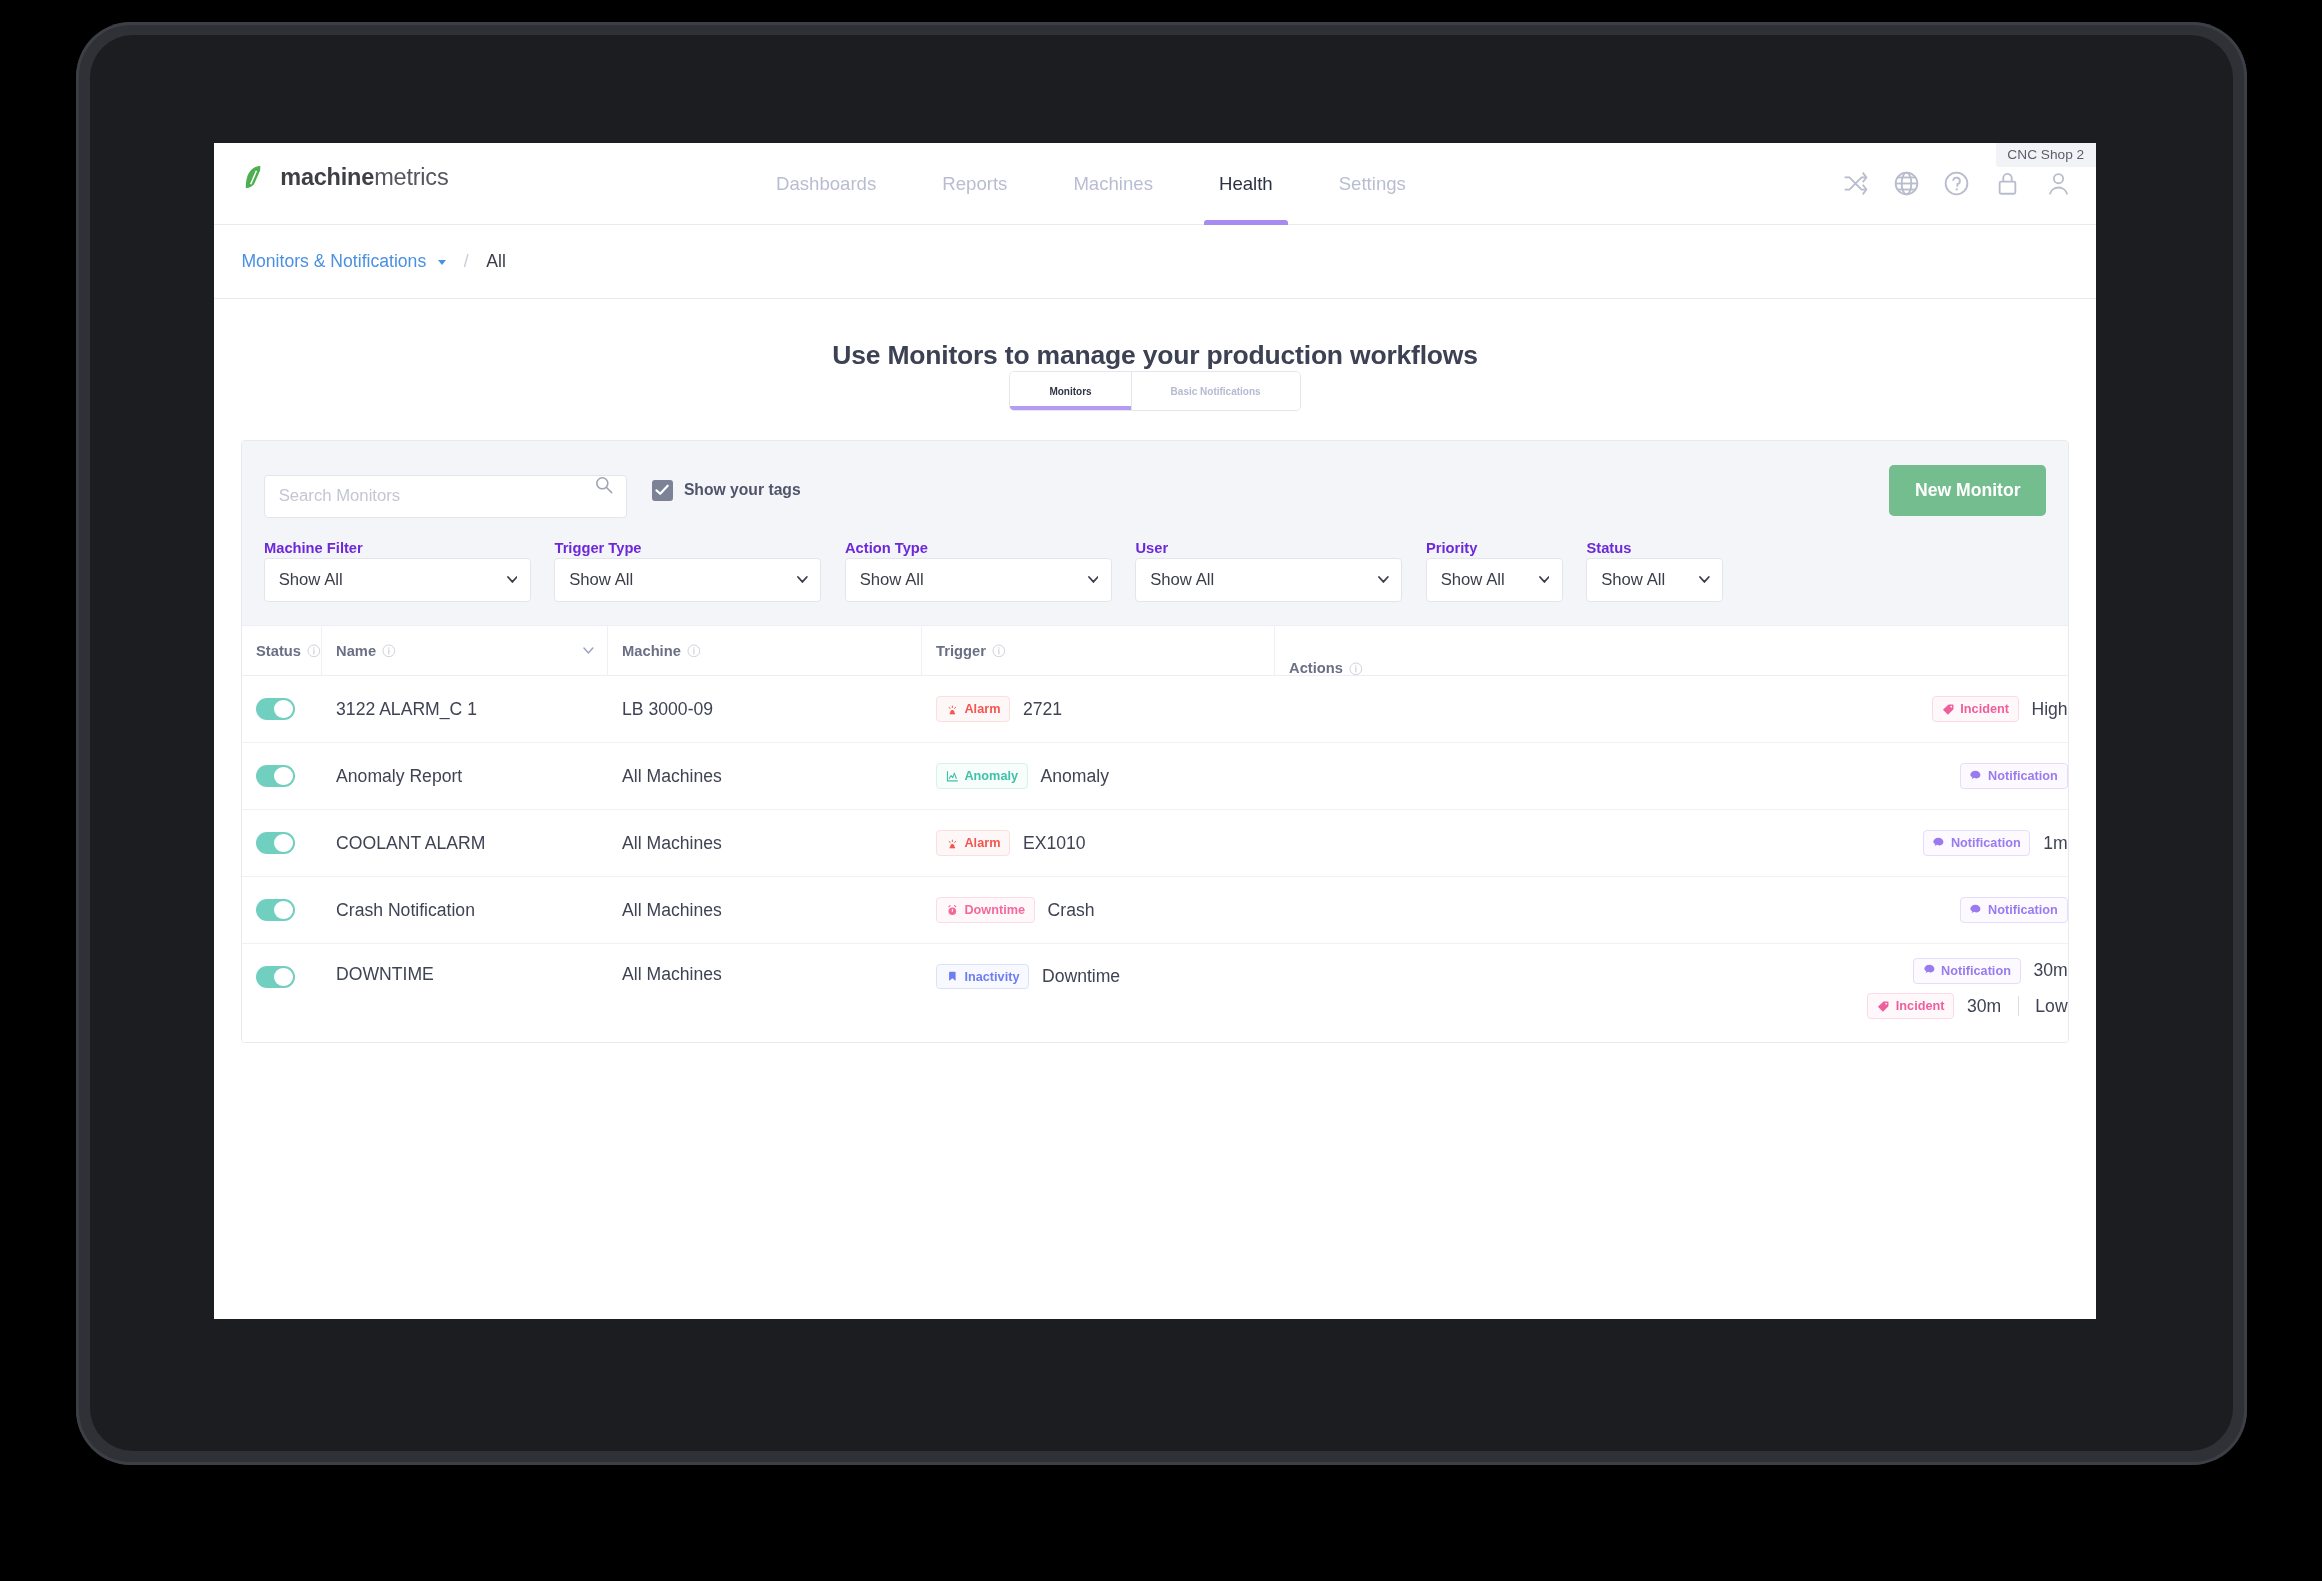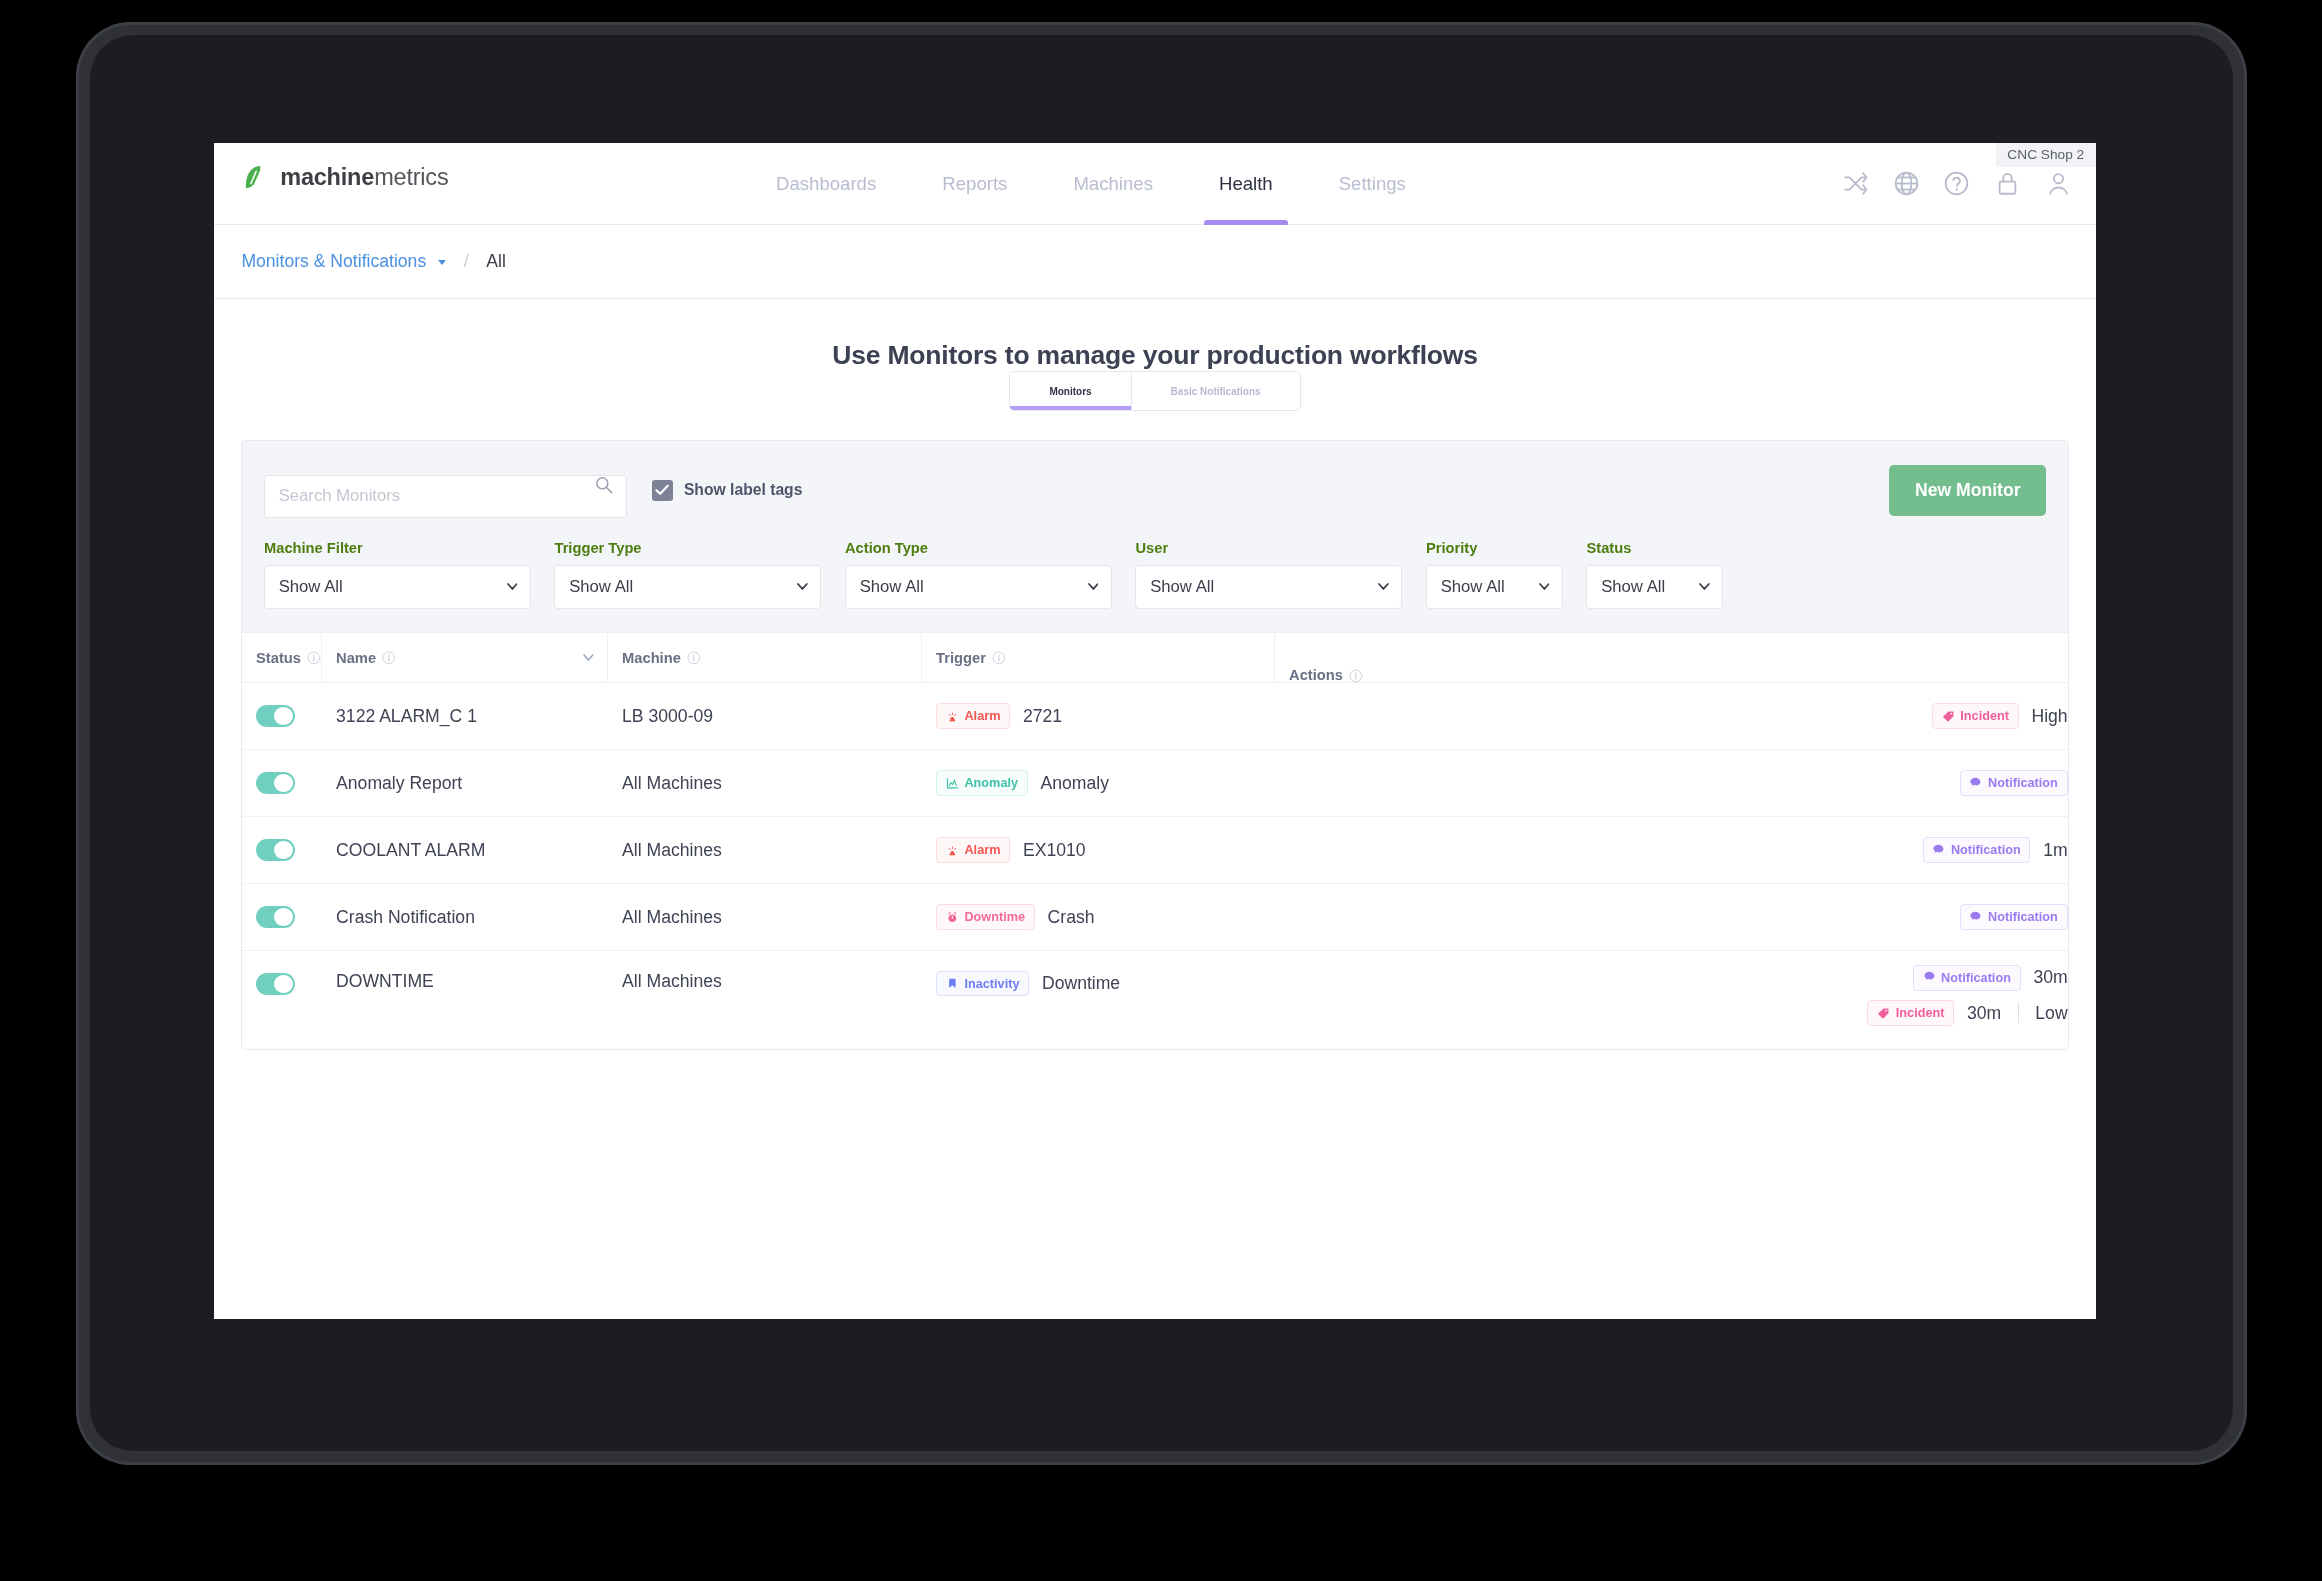--- a/index.html
+++ b/index.html
@@ -267,22 +267,22 @@
     display: flex;
     padding: 21.6px 21.6px 23.5px 21.6px;
     gap: 0;
   }
   .filter {
     padding-right: 23.5px;
   }
   .filter-label {
     font-size: 14.7px;
     font-weight: bold;
-    color: #4d7c0f;
-    margin-bottom: 9px;
+    color: #6d28d9;
+    margin-bottom: 2px;
   }
   .filter-select {
     position: relative;
     height: 44px;
     background: #ffffff;
     border: 1px solid #e3e5eb;
     border-radius: 3.9px;
     display: flex;
     align-items: center;
     padding: 0 33px 0 13.7px;
@@ -480,21 +480,21 @@
             <path d="M12.8 12.8 L18 18" stroke-linecap="round"></path>
           </svg>
         </div>
 
         <div id="labeltags-wrap">
           <div id="labeltags-checkbox">
             <svg width="14.7" height="12.7" viewBox="0 0 15 13">
               <path d="M1.5 6.5 L5.3 10 L13 1.8" fill="none" stroke="#ffffff" stroke-width="2.2" stroke-linecap="round" stroke-linejoin="round"></path>
             </svg>
           </div>
-          <span id="labeltags-label">Show label tags</span>
+          <span id="labeltags-label">Show your tags</span>
         </div>
 
         <button id="new-monitor-btn">New Monitor</button>
       </div>
 
       <div id="filters">
         <div class="filter">
           <div class="filter-label">Machine Filter</div>
           <div class="filter-select w-wide">
             <span>Show All</span>

